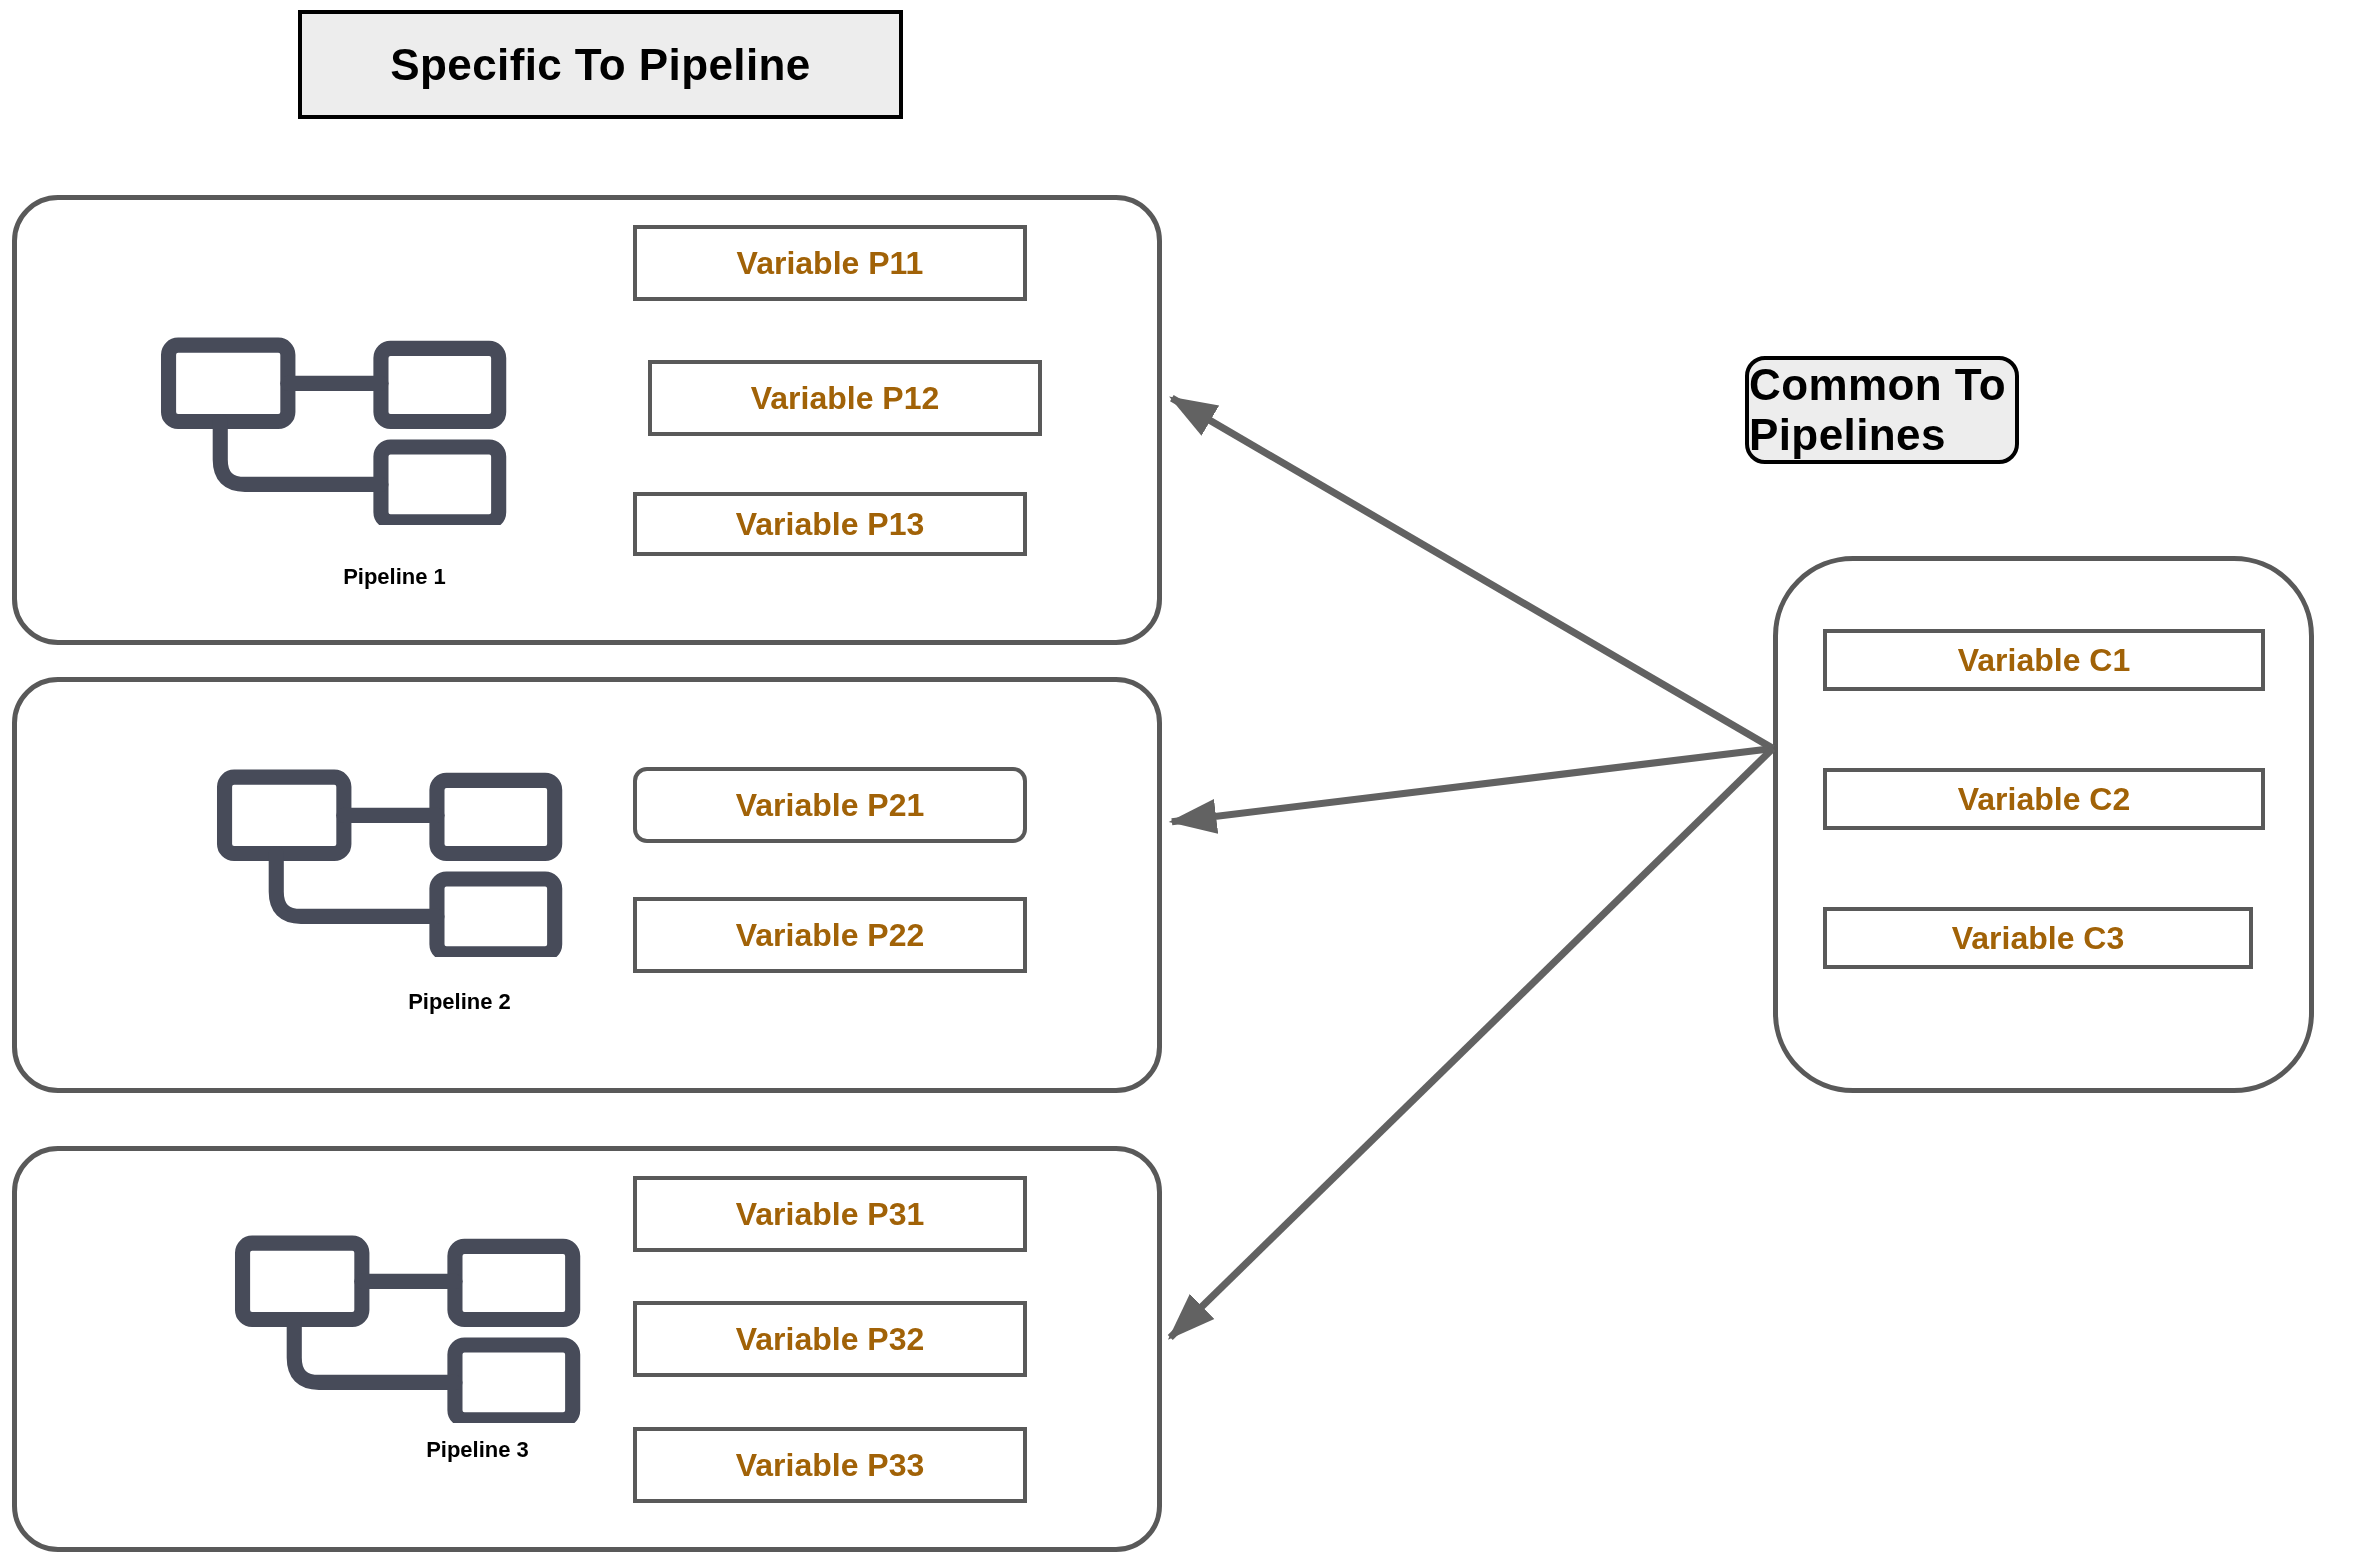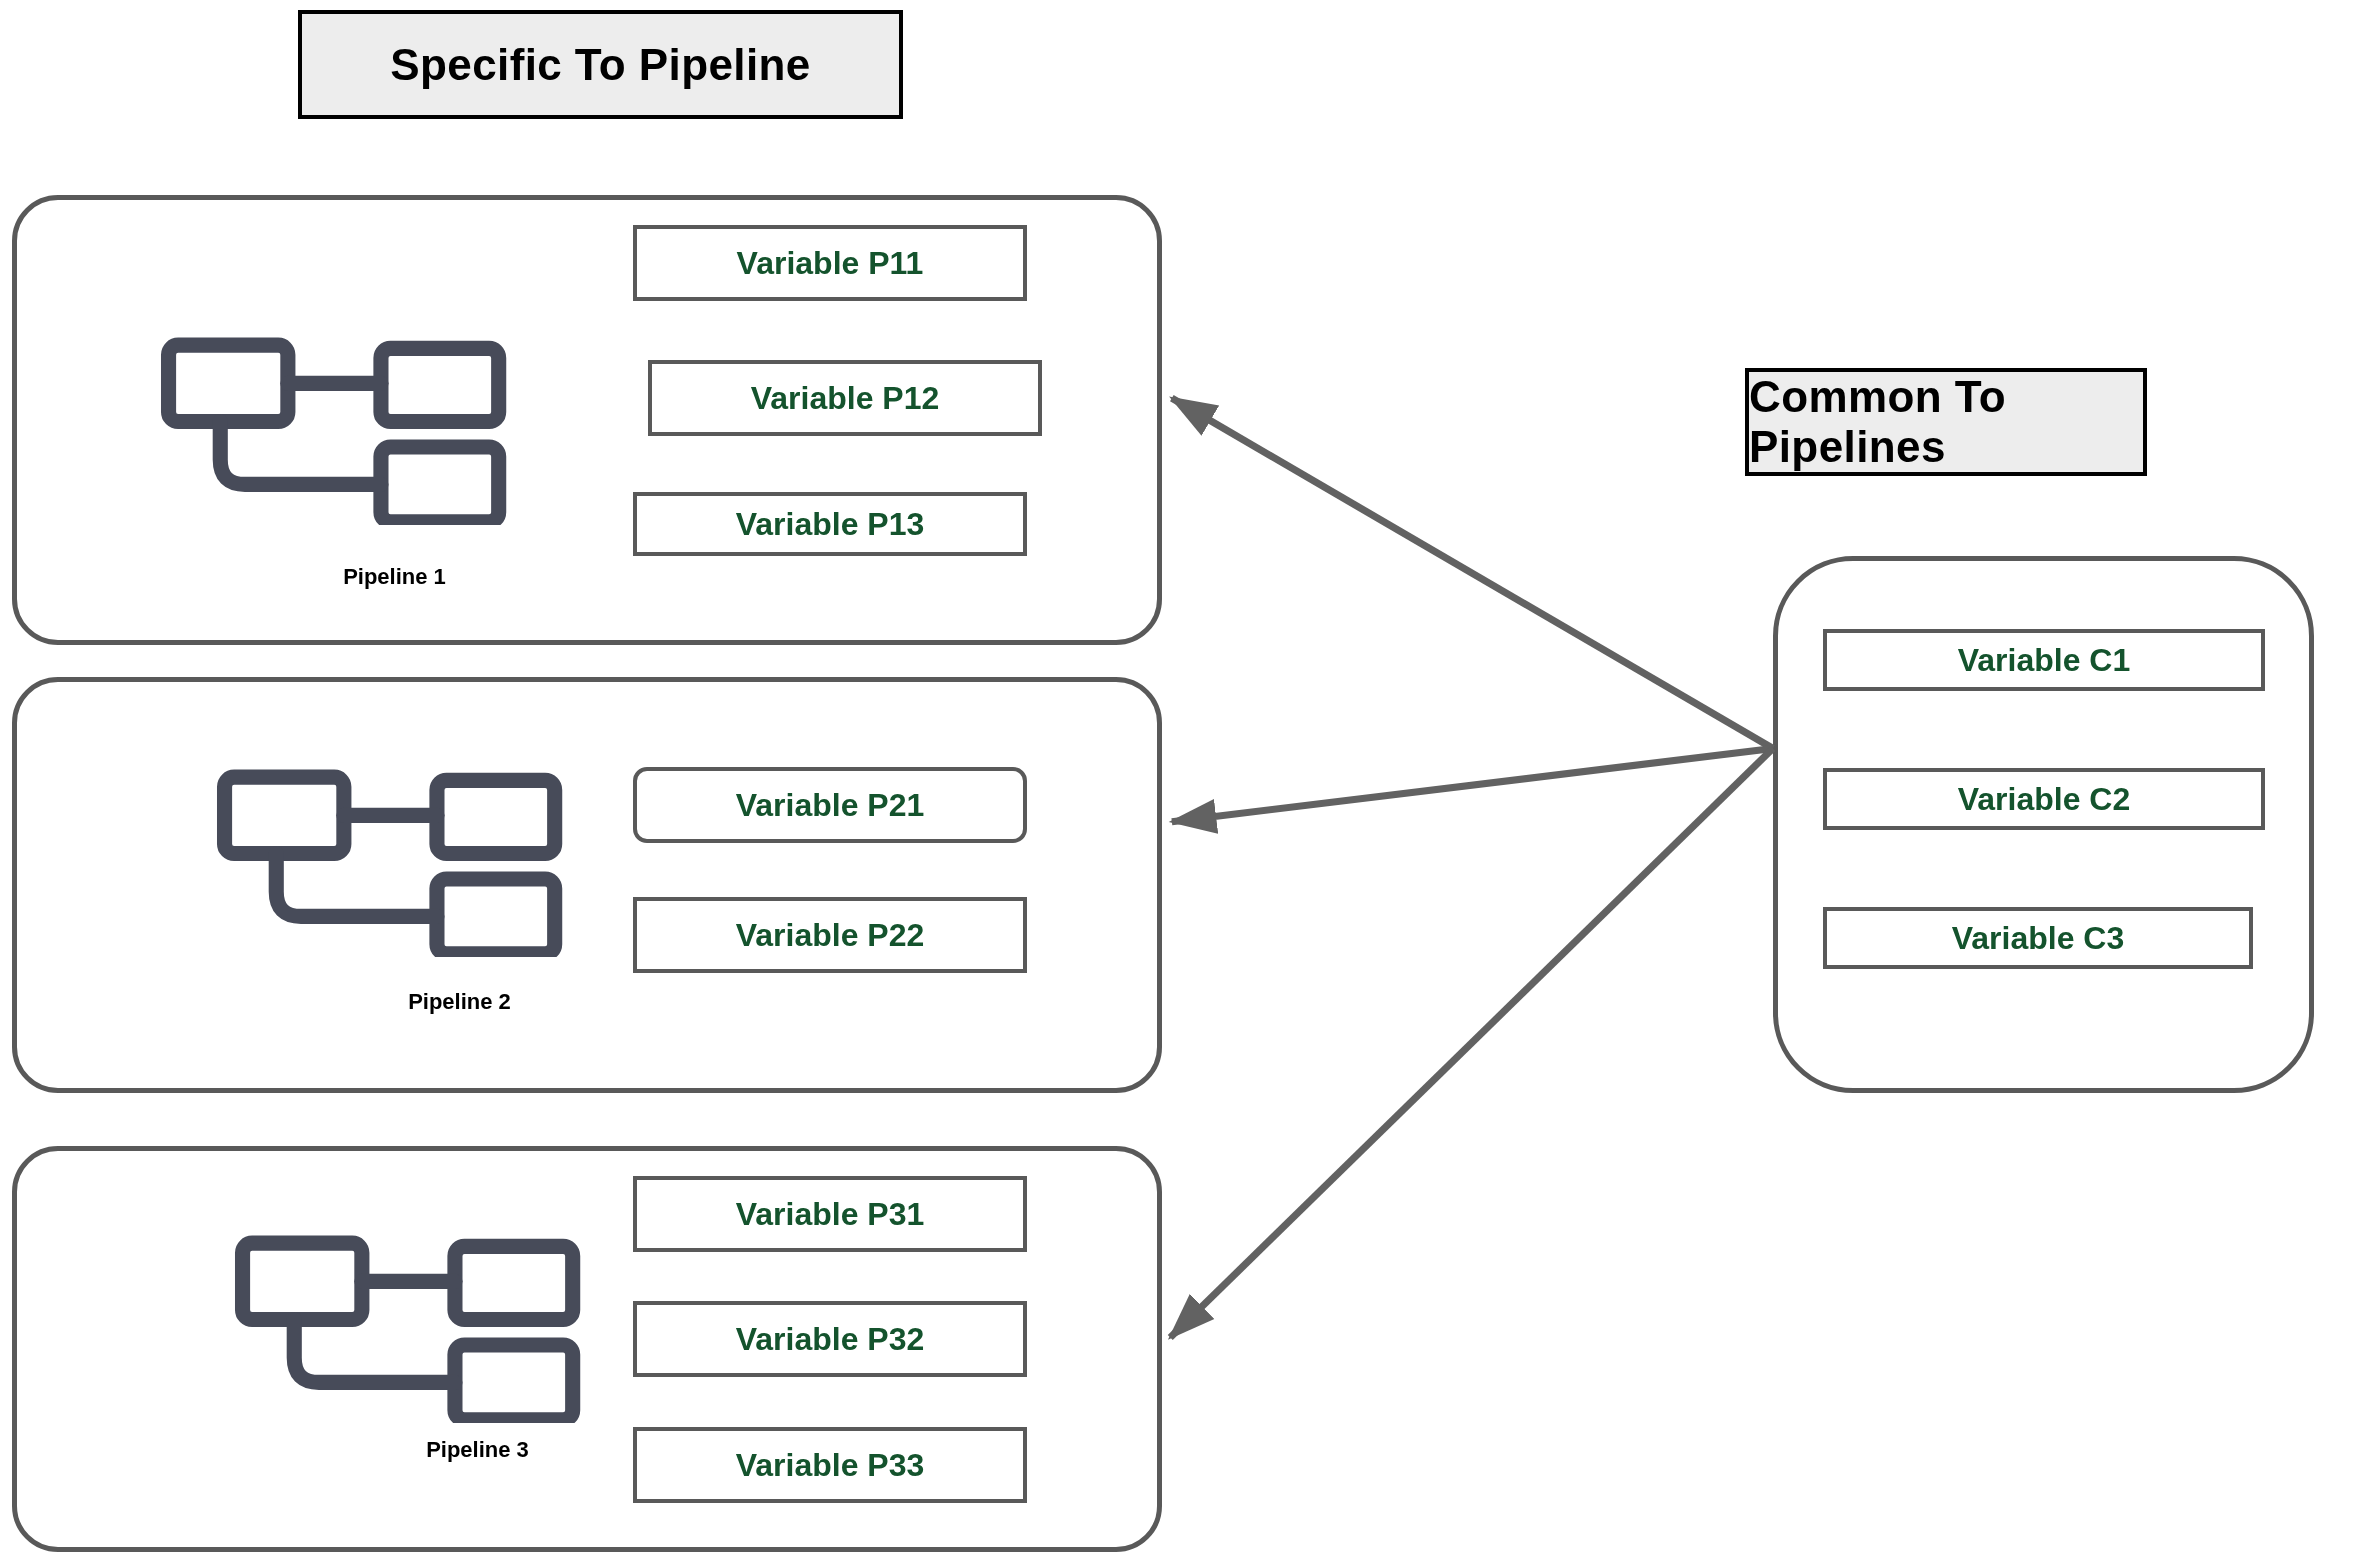--- a/index.html
+++ b/index.html
@@ -40,21 +40,21 @@
 
   
   .var-box {
     background: #ffffff;
     border: 4.8px solid #595959;
     display: flex;
     align-items: center;
     justify-content: center;
     font-size: 32px;
     font-weight: bold;
-    color: #14532d;
+    color: #a16207;
   }
 
   
   .pipeline-label {
     font-size: 22px;
     font-weight: bold;
     color: #000000;
     text-align: center;
     white-space: nowrap;
   }
@@ -69,21 +69,21 @@
 
   .icon-svg { display: block; }
 </style>
 </head>
 <body>
 
 <div class="canvas">
 
   <div class="abs title-box" style="left:298px; top:10.3px; width:605px; height:109px;">Specific To Pipeline</div>
 
-  <div class="abs title-box" style="left:1745px; top:368px; width:402px; height:108px;">Common To Pipelines</div>
+  <div class="abs title-box" style="left:1745px; top:356px; width:274px; height:108px;border-radius:20px;">Common To Pipelines</div>
 
   <div class="abs group-box pipeline-box" style="left:12px; top:195px; width:1150px; height:450px;"></div>
 
   <div class="abs group-box pipeline-box" style="left:12px; top:677px; width:1150px; height:416px;"></div>
 
   <div class="abs group-box pipeline-box" style="left:12px; top:1146px; width:1150px; height:406px;"></div>
 
   <div class="abs group-box common-box" style="left:1773px; top:556px; width:541px; height:537px;"></div>
 
   <svg class="abs icon-svg" style="left:159px; top:334px;" width="354" height="191" viewBox="0 0 445 240" aria-hidden="true">

